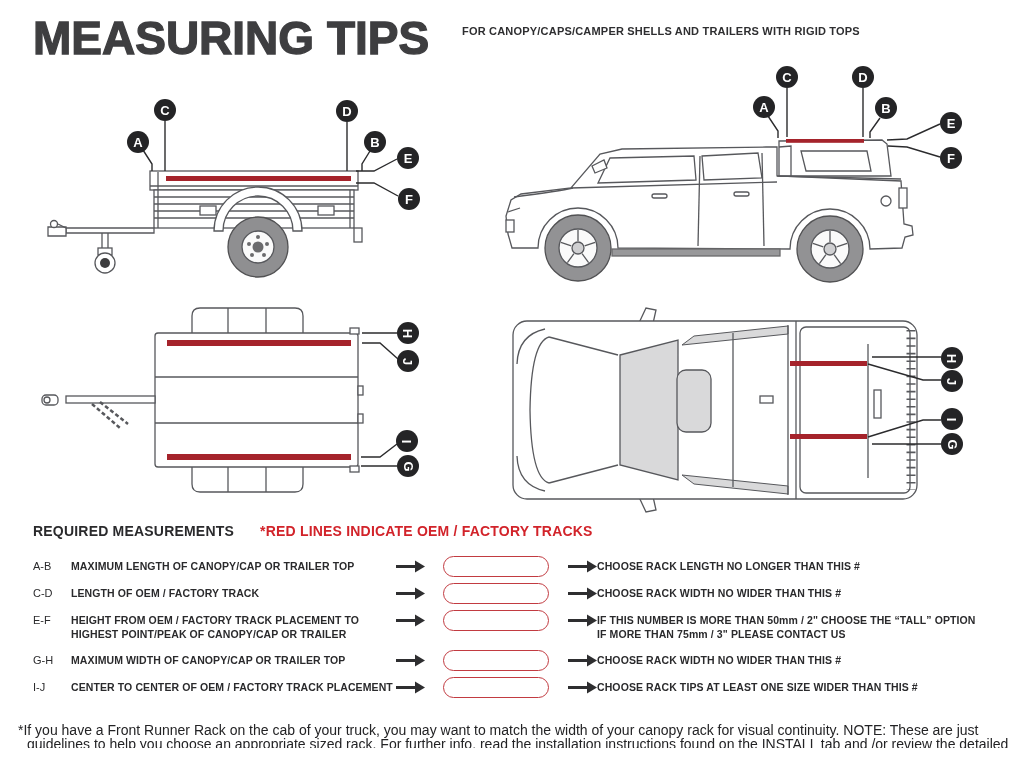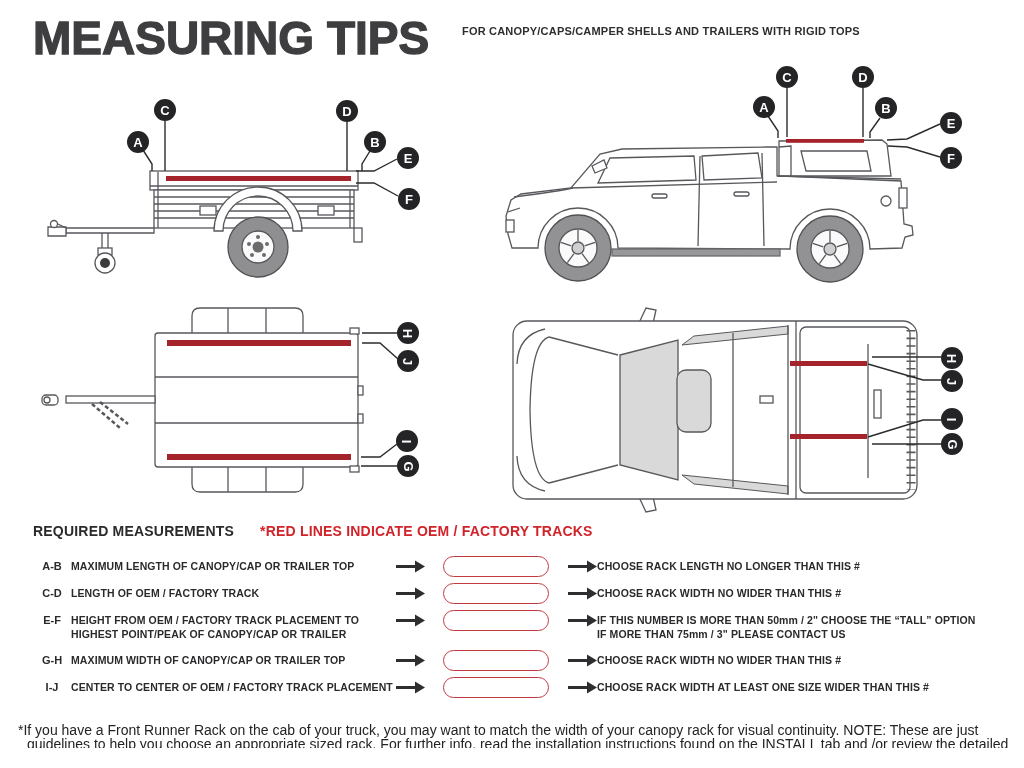--- a/index.html
+++ b/index.html
@@ -11,21 +11,21 @@
             color:#2e2e30;letter-spacing:.2px;}
   svg{position:absolute;overflow:visible;}
   .lbl{position:absolute;width:22px;height:22px;border-radius:50%;background:#242426;color:#fff;
        display:flex;align-items:center;justify-content:center;font-size:13px;font-weight:bold;z-index:5;}
   .lbl span{display:block;}
   .lbl.rot span{transform:rotate(90deg);}
   .legend{position:absolute;left:33px;top:523px;display:flex;gap:26px;font-size:14px;font-weight:bold;
           letter-spacing:.2px;}
   .legend .red{color:#d2232a;}
   .mrow{position:absolute;left:33px;display:flex;align-items:flex-start;}
-  .mrange{width:38px;font-size:11px;font-weight:bold;line-height:21px;flex:none;text-align:center;}
+  .mrange{width:38px;font-size:11px;font-weight:normal;line-height:21px;flex:none;}
   .mdesc{width:324px;font-size:10.5px;font-weight:bold;line-height:13.5px;padding-top:4px;flex:none;
          letter-spacing:.1px;}
   .mresult{width:404px;font-size:10.5px;font-weight:bold;line-height:13.5px;padding-top:4px;flex:none;
            letter-spacing:.1px;}
   .arrow{flex:none;width:30px;height:21px;position:static;}
   .pill{flex:none;width:106px;height:21px;border:1.6px solid #c23b41;border-radius:12px;background:#fff;
         margin-left:18px;box-sizing:border-box;}
   .arrow.a2{margin-left:18px;}
   .footnote{position:absolute;left:18px;top:724px;width:992px;font-size:14px;line-height:13.5px;
             color:#232325;padding-left:9px;text-indent:-9px;}
@@ -329,18 +329,18 @@
     <span class="mdesc"><span>CENTER TO CENTER OF OEM / FACTORY TRACK PLACEMENT</span></span>
     <svg class="arrow" viewBox="0 0 30 21">
         <line x1="1" y1="10.5" x2="21" y2="10.5" stroke="#2e2e30" stroke-width="3"></line>
         <polygon points="20,4.5 30,10.5 20,16.5" fill="#2e2e30"></polygon>
       </svg>
     <div class="pill"></div>
     <svg class="arrow a2" viewBox="0 0 30 21">
         <line x1="1" y1="10.5" x2="21" y2="10.5" stroke="#2e2e30" stroke-width="3"></line>
         <polygon points="20,4.5 30,10.5 20,16.5" fill="#2e2e30"></polygon>
       </svg>
-    <span class="mresult"><span>CHOOSE RACK WIDTH AT LEAST ONE SIZE WIDER THAN THIS #</span></span>
+    <span class="mresult"><span>CHOOSE RACK TIPS AT LEAST ONE SIZE WIDER THAN THIS #</span></span>
   </div>
 
   <div class="footnote">*If you have a Front Runner Rack on the cab of your truck, you may want to match the width of your canopy rack for visual continuity. NOTE: These are just guidelines to help you choose an appropriate sized rack. For further info, read the installation instructions found on the INSTALL tab and /or review the detailed measurements in the SPECS tab.</div>
 
 </div>
 
 </body></html>

